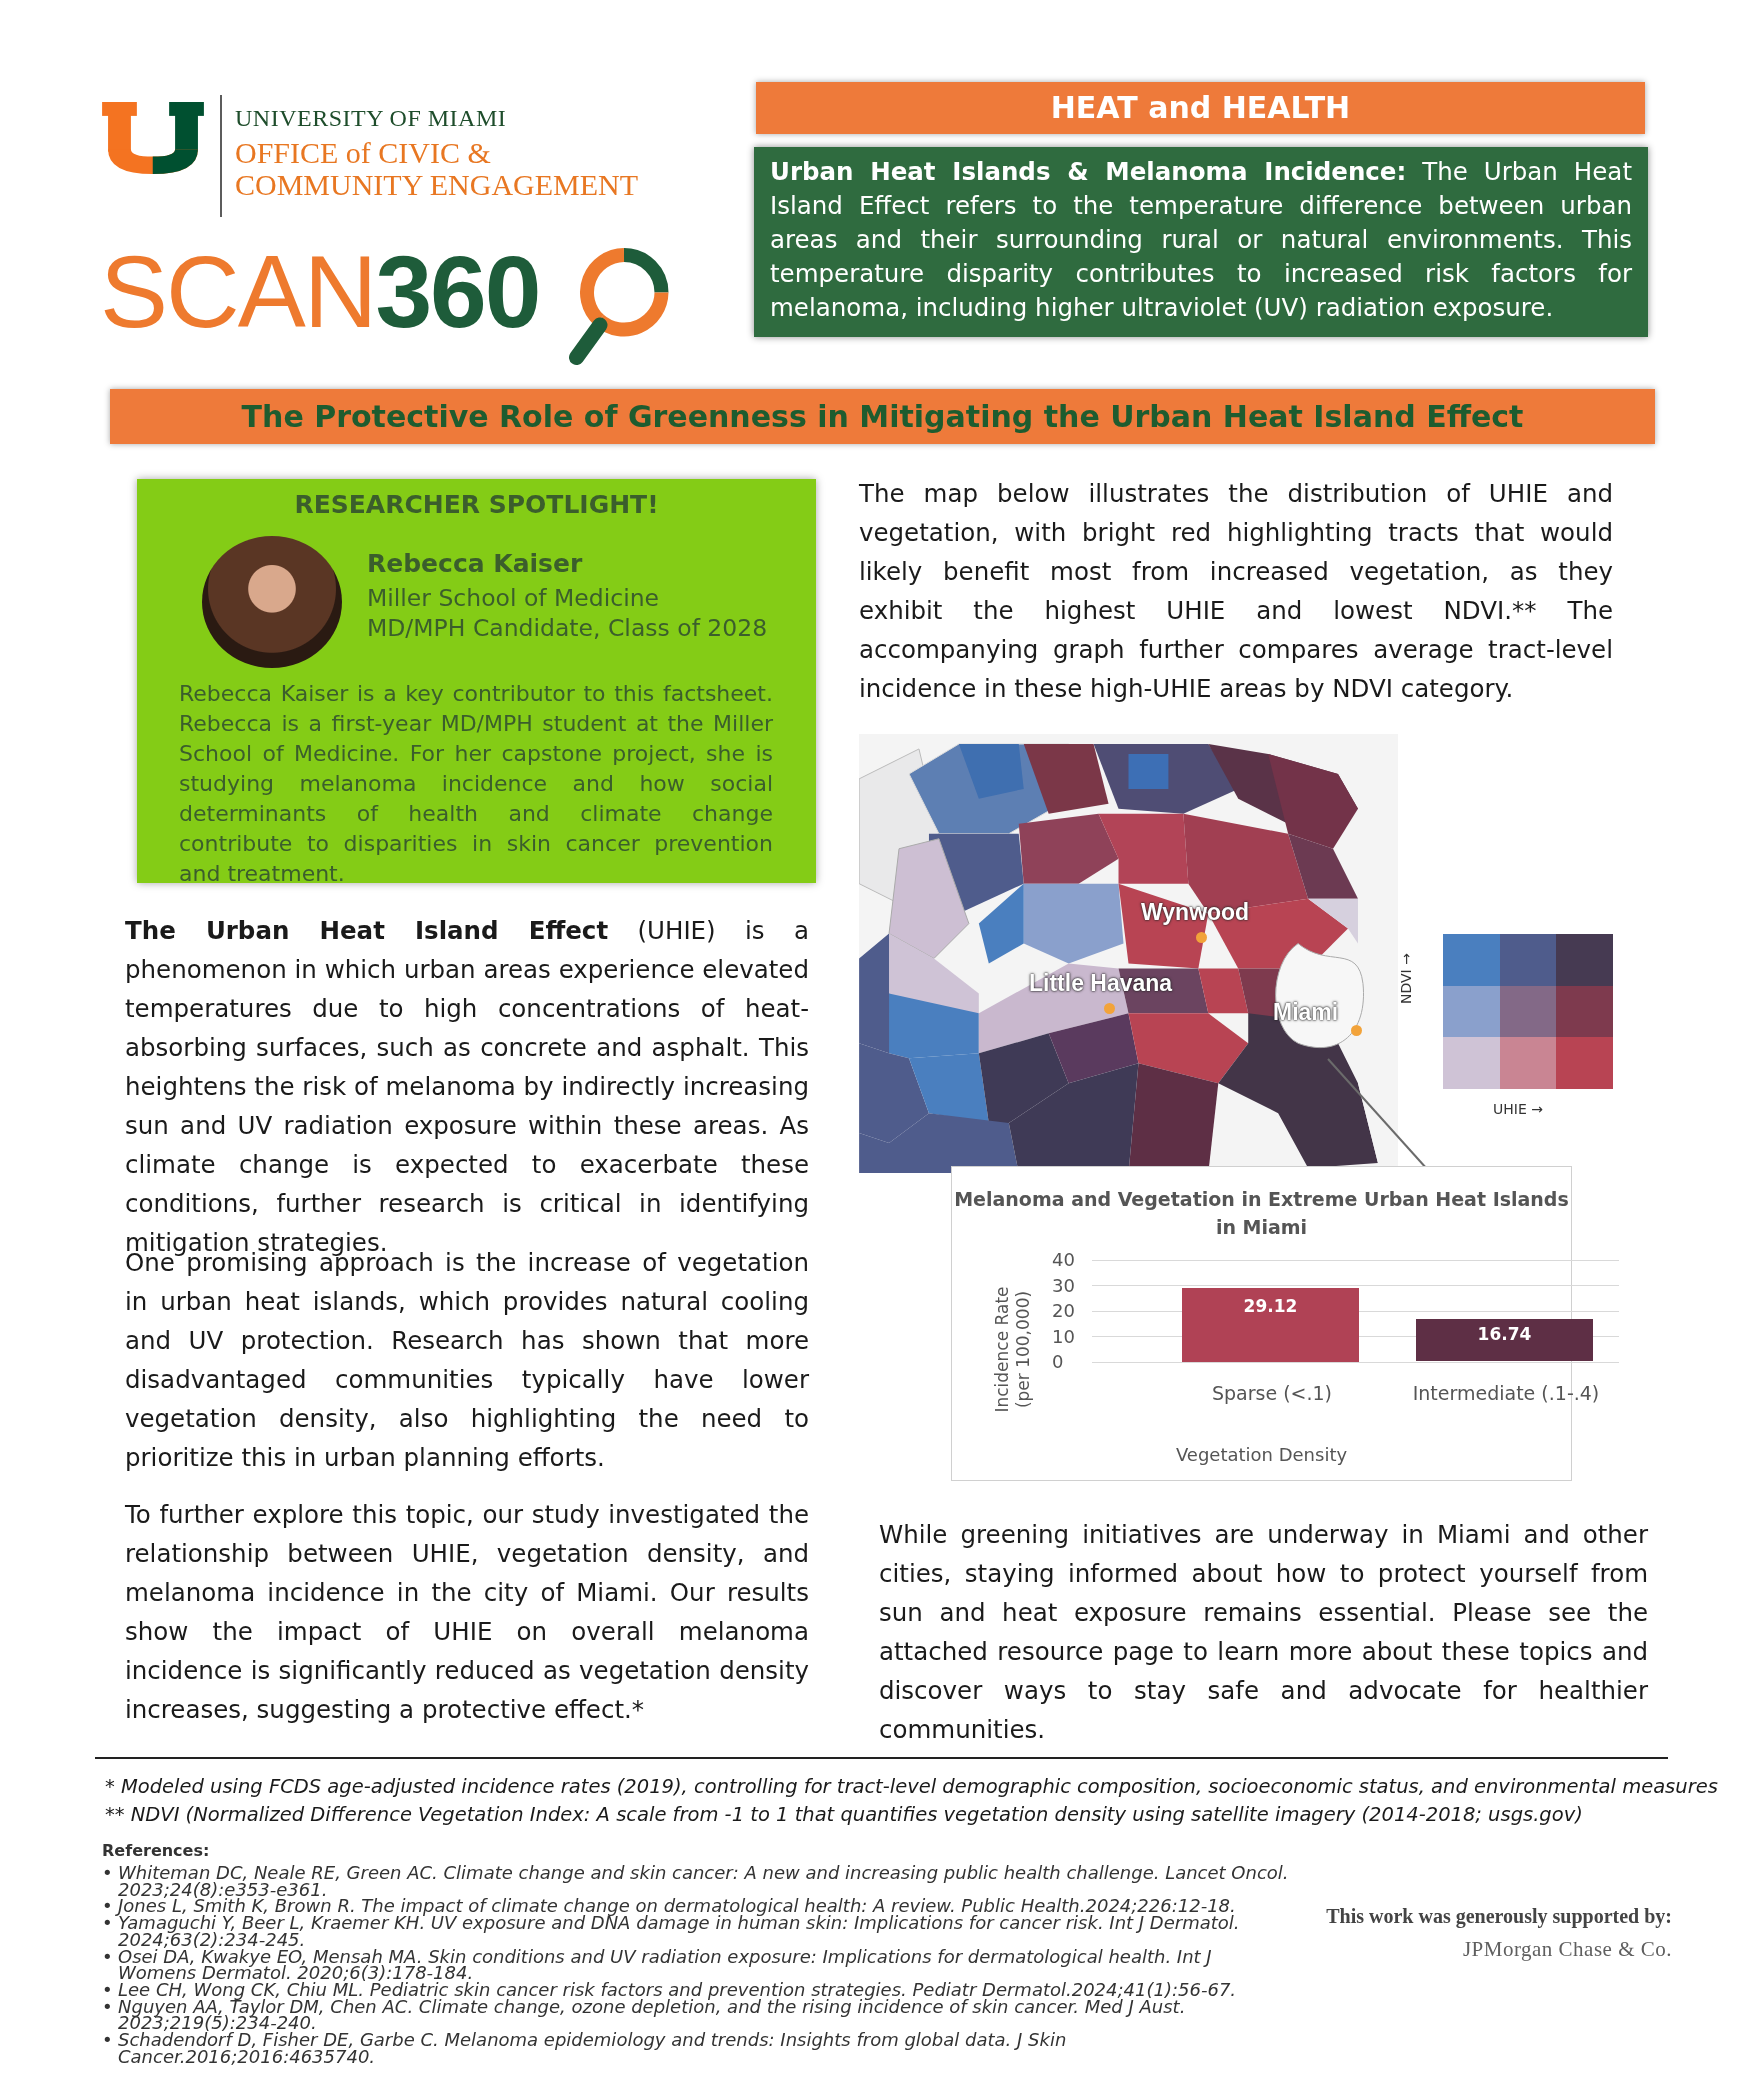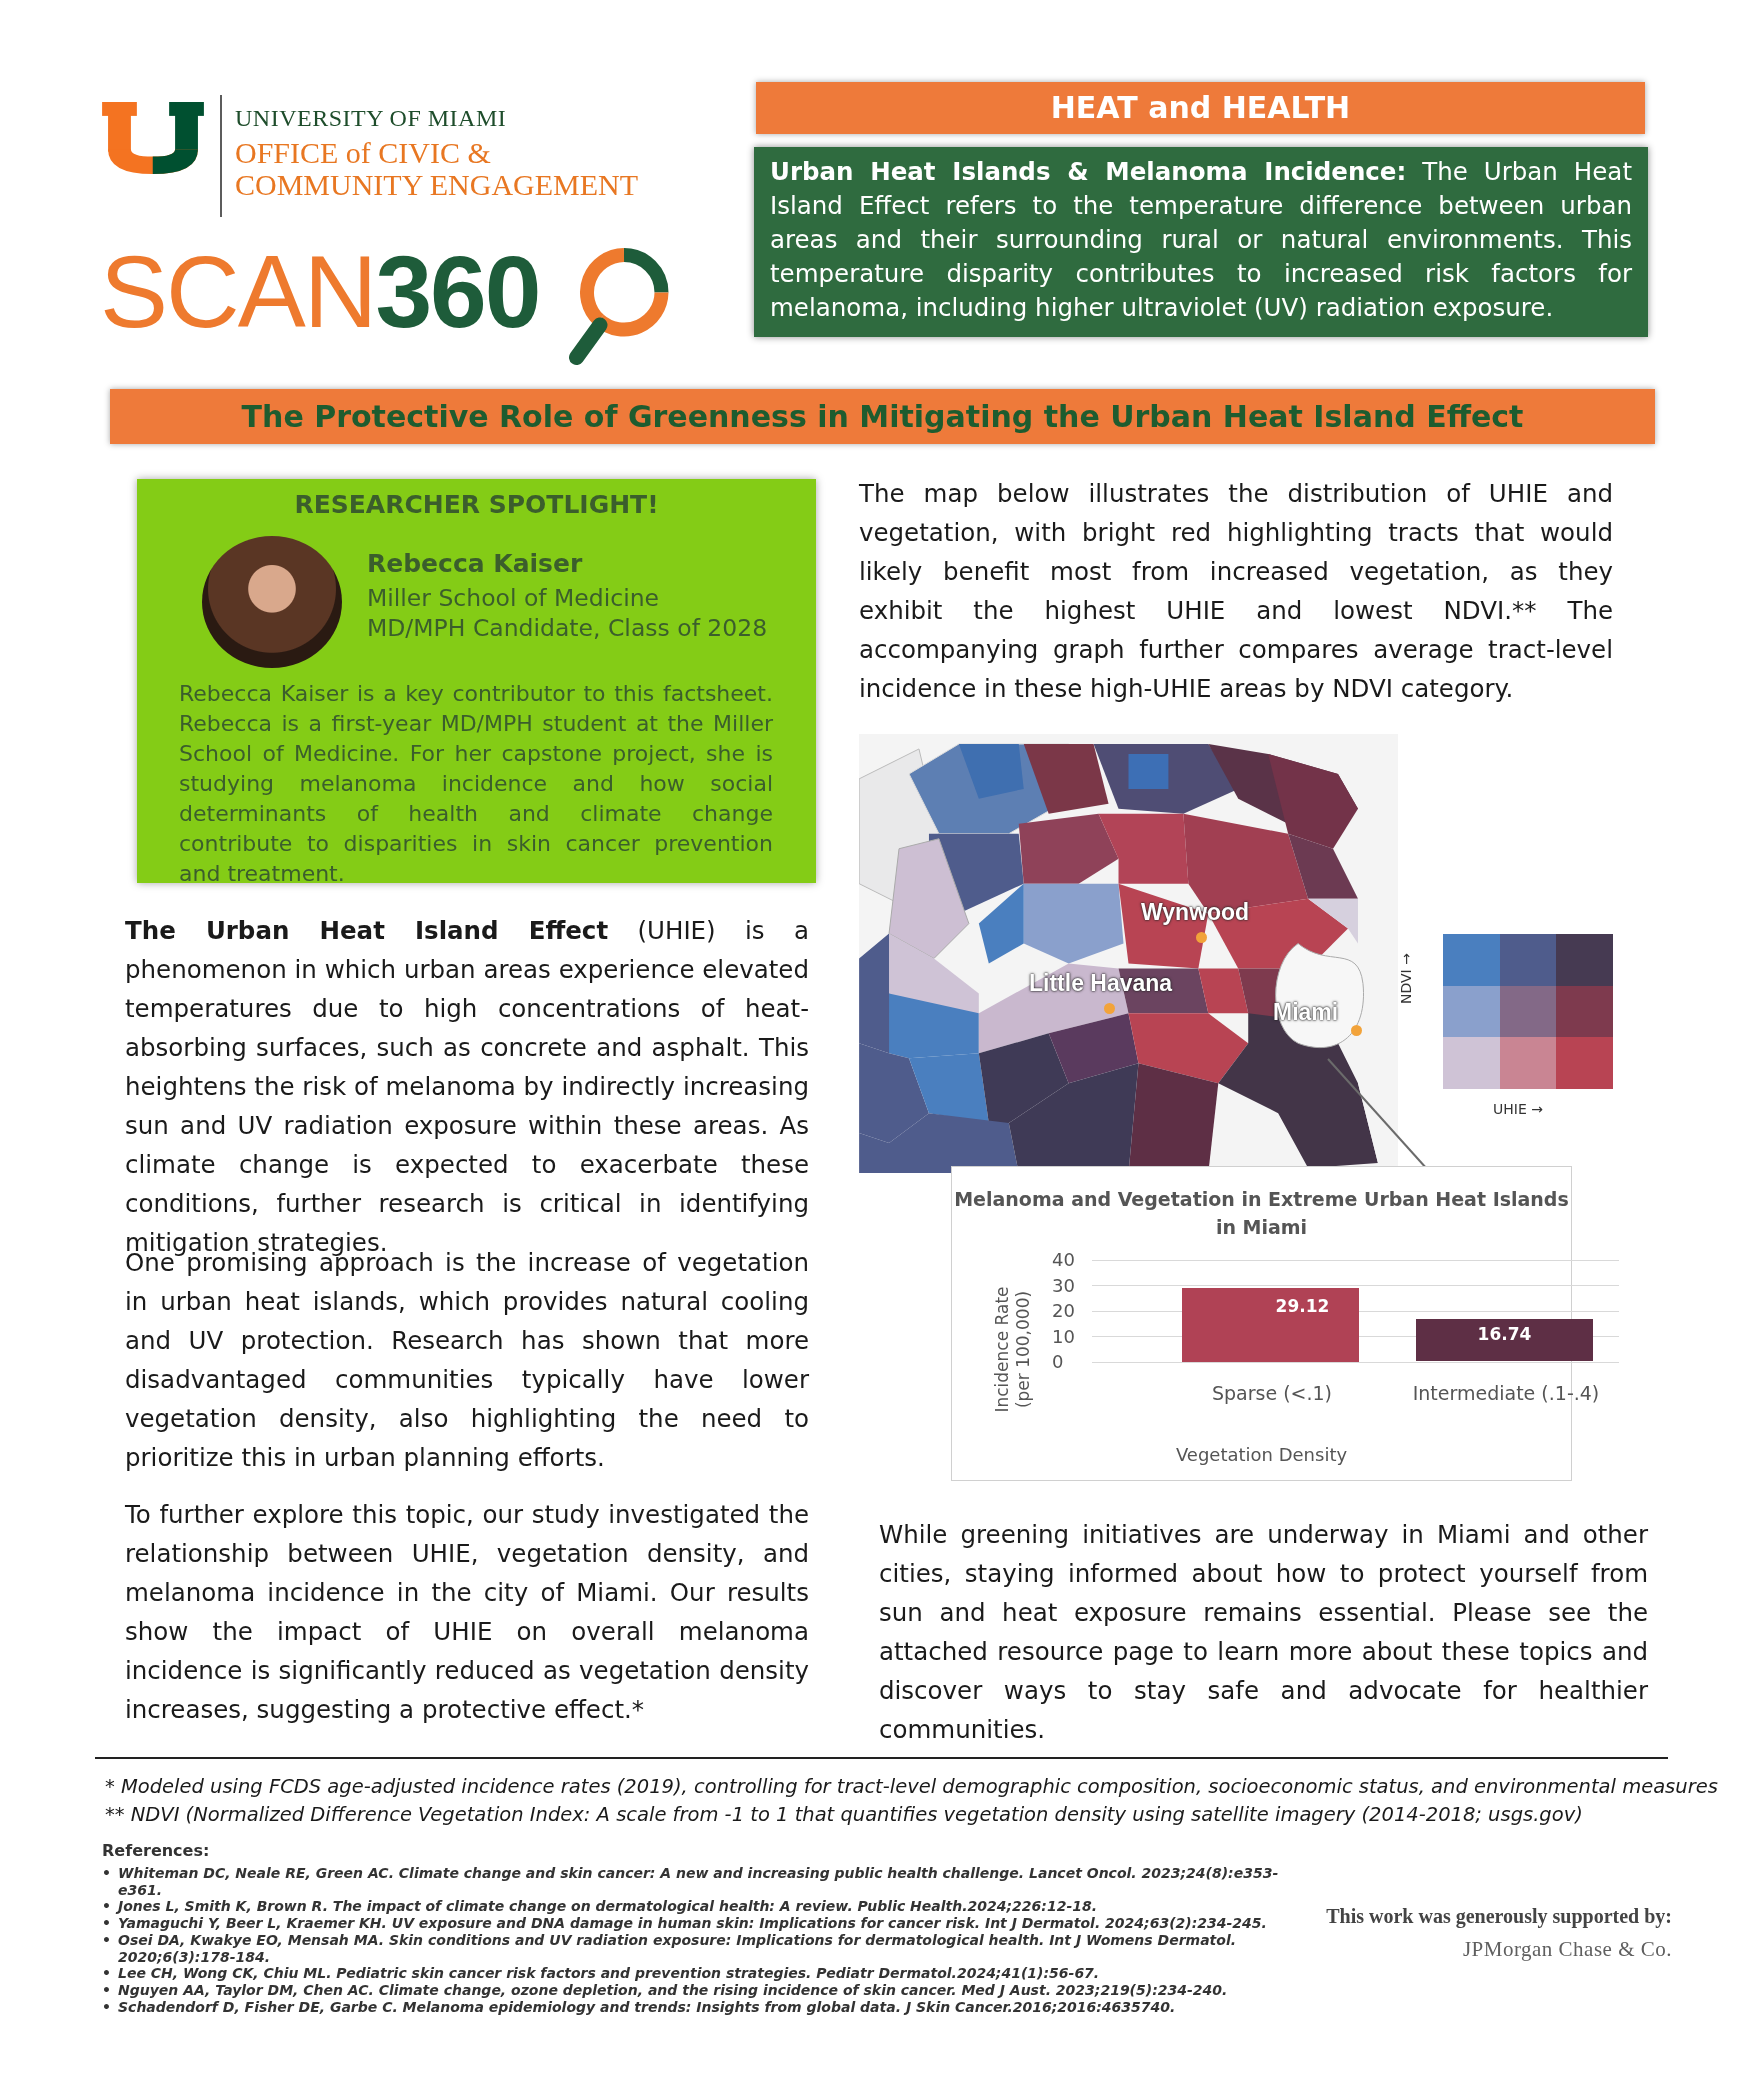--- a/index.html
+++ b/index.html
@@ -64,21 +64,21 @@
   .bar-lbl { position:absolute; width:100%; text-align:center; color:#fff; font-weight:bold; font-size:17px; }
   .xcat { color:#555; font-size:19px; text-align:center; }
   .xlabel { left:0; top:277px; width:100%; text-align:center; color:#555; font-size:18px; }
   .connector { left:1328px; top:1058px; width:150px; height:2px; background:#6b6b6b; transform:rotate(48deg); transform-origin:left center; }
 
   
   .hr { left:95px; top:1757px; width:1573px; height:2px; background:#222; }
   .fn { left:105px; font-style:italic; font-size:19.5px; color:#1a1a1a; }
   .refs-h { left:102px; top:1841px; font-weight:bold; font-size:16px; color:#333; }
   .refs { left:102px; top:1865px; width:1188px; list-style:none; margin:0; padding:0; }
-  .refs li { font-style:italic; font-size:14px; line-height:16.7px; color:#333; padding-left:16px; position:relative;font-weight:bold; }
+  .refs li { font-style:italic; font-size:18px; line-height:16.7px; color:#333; padding-left:16px; position:relative; }
   .refs li::before { content:"\2022"; position:absolute; left:0; font-style:normal; }
   .support { left:1273px; top:1905px; width:399px; text-align:right; font-family:"Liberation Serif", serif; font-weight:bold; font-size:20px; color:#444; }
   .jpm { left:1273px; top:1937px; width:399px; text-align:right; font-family:"Liberation Serif", serif; font-size:21px; color:#5f5f5f; letter-spacing:0.5px; }
 </style>
 </head>
 <body>
 
 <svg class="abs um-u" viewBox="0 0 205 145">
   <rect x="0" y="0" width="70" height="28" fill="#f47321"></rect>
   <rect x="12" y="0" width="46" height="100" fill="#f47321"></rect>
@@ -195,21 +195,21 @@
   <div class="abs ytick" style="top:108px;">30</div>
   <div class="abs ytick" style="top:133px;">20</div>
   <div class="abs ytick" style="top:159px;">10</div>
   <div class="abs ytick" style="top:184px;">0</div>
   <div class="abs gridline" style="top:93px;"></div>
   <div class="abs gridline" style="top:118px;"></div>
   <div class="abs gridline" style="top:144px;"></div>
   <div class="abs gridline" style="top:169px;"></div>
   <div class="abs gridline" style="top:195px;"></div>
   <div class="bar" style="left:230px;top:121px;width:177px;height:74px;background:#b04255;">
-    <div class="bar-lbl" style="top:8px;padding-left:32px;">29.12</div>
+    <div class="bar-lbl" style="top:8px;">29.12</div>
   </div>
   <div class="bar" style="left:464px;top:152px;width:177px;height:42px;background:#5e2f45;">
     <div class="bar-lbl" style="top:5px;">16.74</div>
   </div>
   <div class="abs xcat" style="left:220px;top:215px;width:200px;">Sparse (&lt;.1)</div>
   <div class="abs xcat" style="left:439px;top:215px;width:230px;">Intermediate (.1-.4)</div>
   <div class="abs xlabel">Vegetation Density</div>
 </div>
 
 <div class="abs p-right-bot">While greening initiatives are underway in Miami and other cities, staying informed about how to protect yourself from sun and heat exposure remains essential. Please see the attached resource page to learn more about these topics and discover ways to stay safe and advocate for healthier communities.</div>

